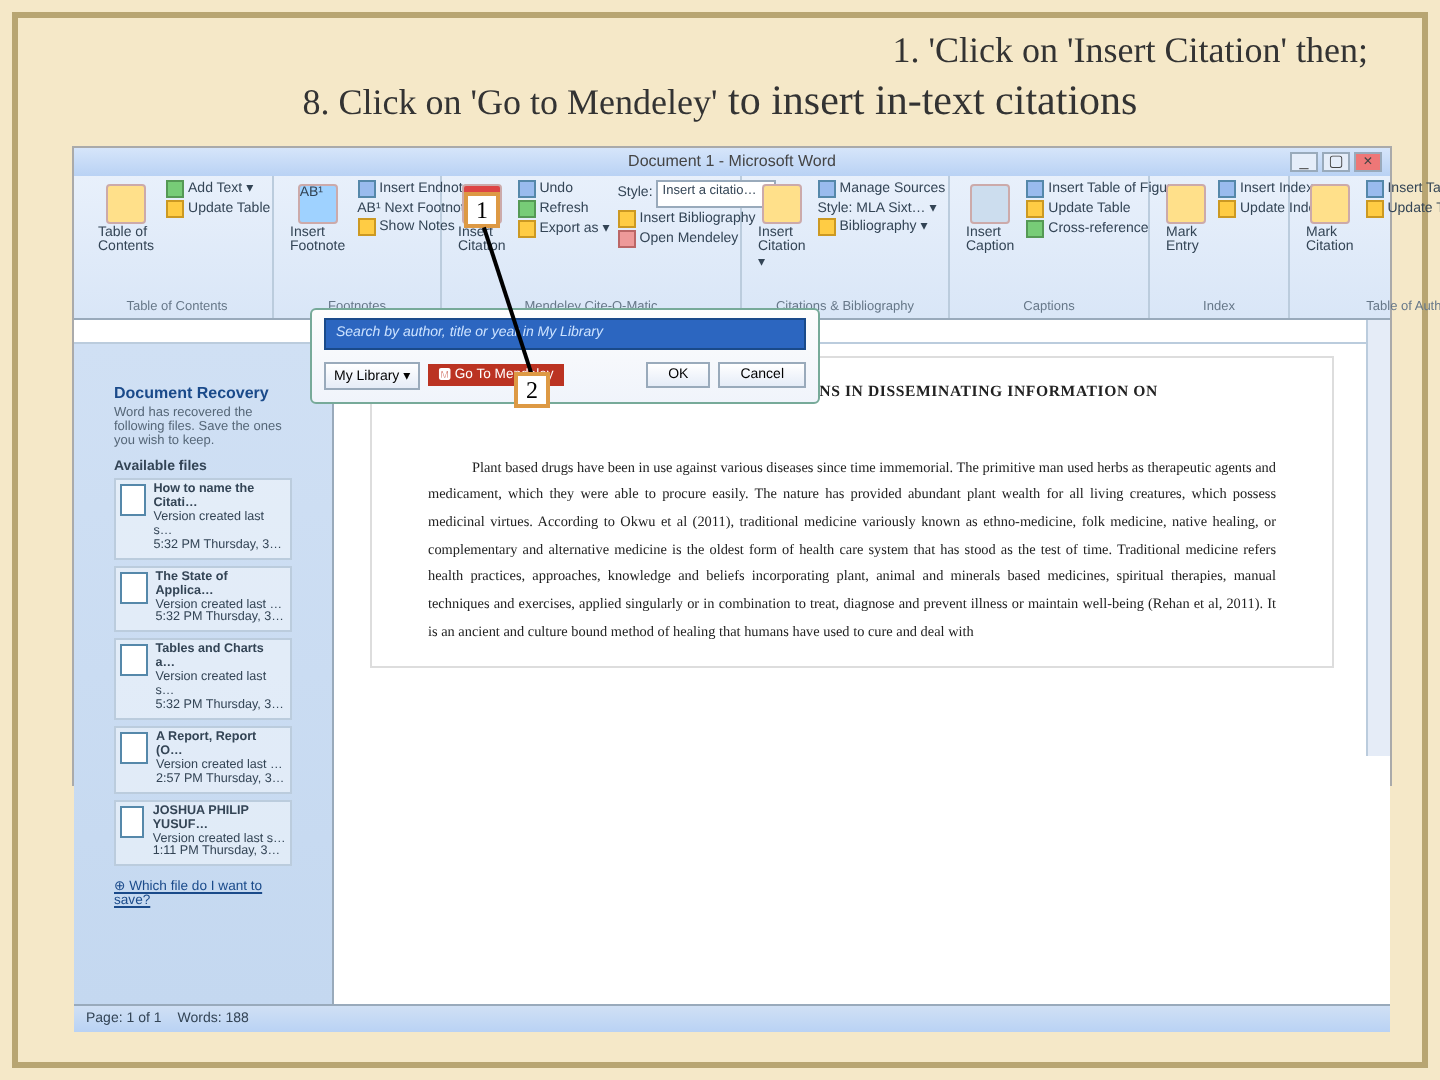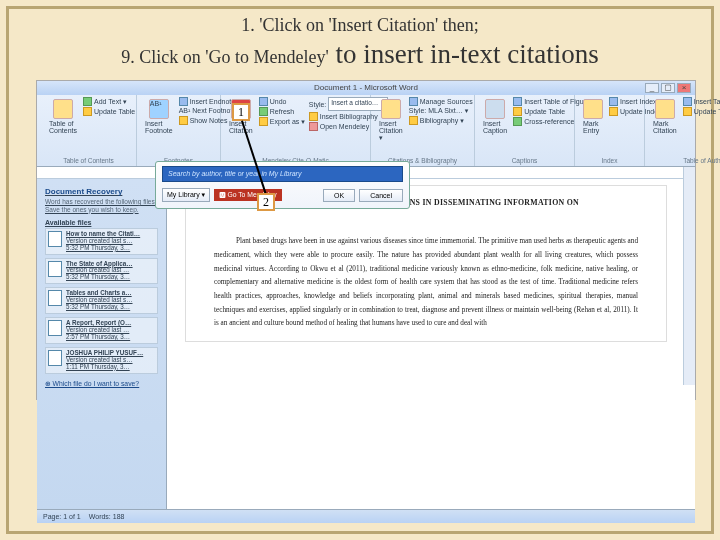--- a/index.html
+++ b/index.html
@@ -1,42 +1,42 @@
 <!DOCTYPE html>
 <html><head>
 <meta charset="utf-8">
 <style>
   *{box-sizing:border-box;margin:0;padding:0;}
   body{width:720px;height:540px;background:#f5e8c8;font-family:Georgia,serif;overflow:hidden;position:relative;}
   body::before{content:"";position:absolute;inset:6px;border:3px solid #b8a572;pointer-events:none;}
   .slide{position:absolute;inset:6px;padding:8px 30px 16px;}
   .title{text-align:center;font-size:18px;color:#333;line-height:1.3;margin-bottom:8px;}
-  .title .l1{display:block;}
+  .title .l1{display:block;text-align:right;}
   .title .l2{display:block;}
-  .title .big{font-size:27px;}
+  .title .big{font-size:21px;}
   .shot{position:relative;width:660px;height:320px;margin:0 auto;background:#fff;border:1px solid #aaa;}
   .wintitle{height:14px;background:linear-gradient(#d6e5fa,#b9d2f4);font:8px Tahoma,sans-serif;text-align:center;color:#444;line-height:14px;position:relative;}
   .winctl{position:absolute;right:4px;top:2px;display:flex;gap:2px;}
   .winctl span{width:14px;height:10px;background:#e5edf9;border:1px solid #9ab;font:8px/8px sans-serif;text-align:center;}
   .winctl span.x{background:#e77;}
   .ribbon{height:72px;background:linear-gradient(#e8f0fb,#d9e6f7);border-bottom:1px solid #9ab;display:flex;font:7px Tahoma,sans-serif;color:#345;}
   .orb{width:34px;height:34px;border-radius:50%;background:radial-gradient(circle at 35% 30%,#9fd2ff,#1a5fb4);margin:2px;}
   .rgroup{border-right:1px solid #bcd;padding:2px 4px;display:flex;flex-direction:column;justify-content:space-between;}
   .rgroup .lbl{text-align:center;color:#678;font-size:6.5px;margin-top:2px;}
   .rstack{display:flex;flex-direction:column;gap:1px;}
   .ritem{display:flex;align-items:center;gap:2px;white-space:nowrap;}
   .ric{width:9px;height:9px;background:#fc4;border:1px solid #c92;}
   .ric.b{background:#7c7;border-color:#595;}
   .ric.c{background:#e99;border-color:#b66;}
   .ric.d{background:#9be;border-color:#58a;}
   .bigbtn{display:flex;flex-direction:column;align-items:center;padding:2px 4px;}
   .bigbtn .bic{width:20px;height:20px;background:#ffe08a;border:1px solid #caa;border-radius:2px;margin-bottom:1px;}
   .stylebox{width:60px;height:14px;background:#fff;border:1px solid #9ab;font-size:6.5px;padding:1px 2px;}
   .body{display:flex;height:330px;}
-  .side{width:130px;background:linear-gradient(#d0e0f4,#c4d8f0);border-right:1px solid #9ab;padding:8px;font:7px Tahoma,sans-serif;color:#345;text-decoration:underline;}
+  .side{width:130px;background:linear-gradient(#d0e0f4,#c4d8f0);border-right:1px solid #9ab;padding:20px;font:7px Tahoma,sans-serif;color:#345;}
   .side h4{font-size:8px;color:#1a4a8a;margin-bottom:2px;}
   .side .hint{font-size:6.5px;color:#567;margin-bottom:6px;line-height:1.1;}
   .recov{font-weight:bold;}
   .afh{font-weight:bold;margin-bottom:2px;}
   .fileitem{display:flex;gap:4px;background:rgba(255,255,255,.45);border:1px solid #bcd;padding:2px;margin-bottom:3px;}
   .fileitem .fic{width:14px;height:16px;background:#fff;border:1px solid #58a;}
   .fileitem .ftxt{font-size:6.3px;line-height:1.1;}
   .fileitem .ftxt b{display:block;}
   .whlink{color:#1a4a8a;text-decoration:underline;margin-top:6px;font-size:6.8px;}
   .doc{flex:1;background:#fff;position:relative;overflow:hidden;}
@@ -53,21 +53,21 @@
   .status{height:14px;background:linear-gradient(#d0e0f4,#b9d2f4);border-top:1px solid #9ab;font:7px Tahoma,sans-serif;color:#345;padding:0 6px;display:flex;align-items:center;gap:8px;}
   .ruler{height:12px;background:#fff;border-bottom:1px solid #bcd;}
   .sbv{position:absolute;right:0;top:86px;width:12px;bottom:14px;background:#e5ecf7;border-left:1px solid #bcd;}
 </style>
 </head>
 <body>
 
 <div class="slide">
   <div class="title">
     <span class="l1">1. 'Click on 'Insert Citation' then;</span>
-    <span class="l2"><span>9. Click on 'Go to Mendeley'</span><span class="big"> to insert in-text citations</span></span>
+    <span class="l2"><span>8. Click on 'Go to Mendeley'</span><span class="big"> to insert in-text citations</span></span>
   </div>
 
   <div class="shot">
     <div class="wintitle">
       <span>Document 1 - Microsoft Word</span>
       <div class="winctl">
         <span>_</span>
         <span>▢</span>
         <span class="x">×</span>
       </div>

